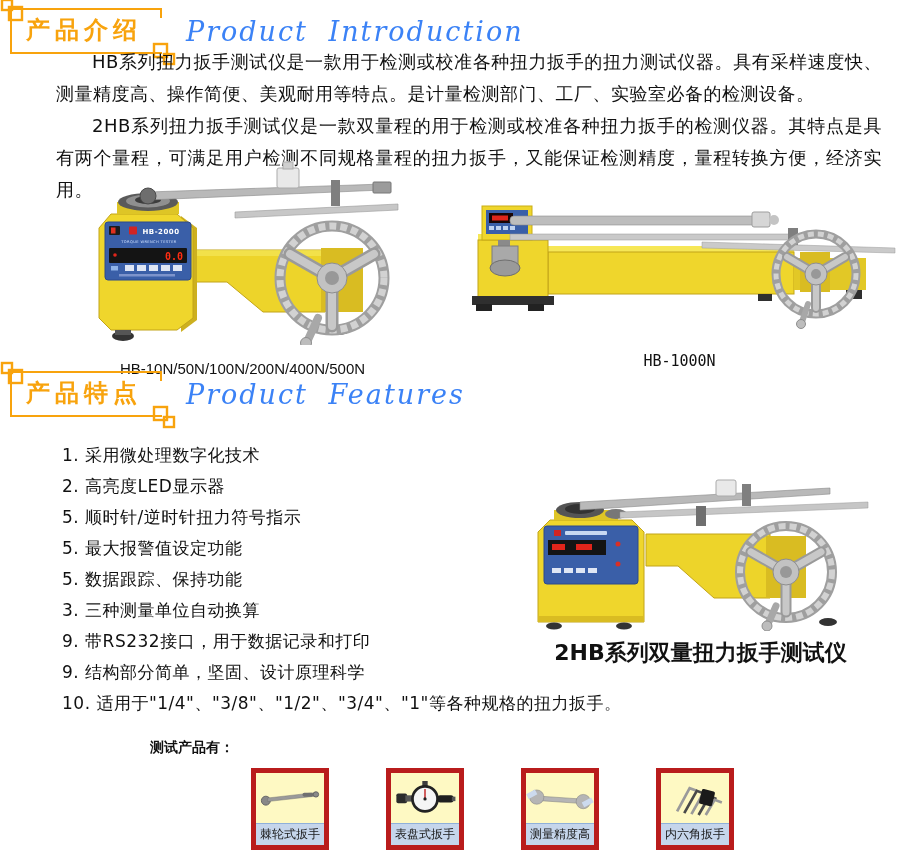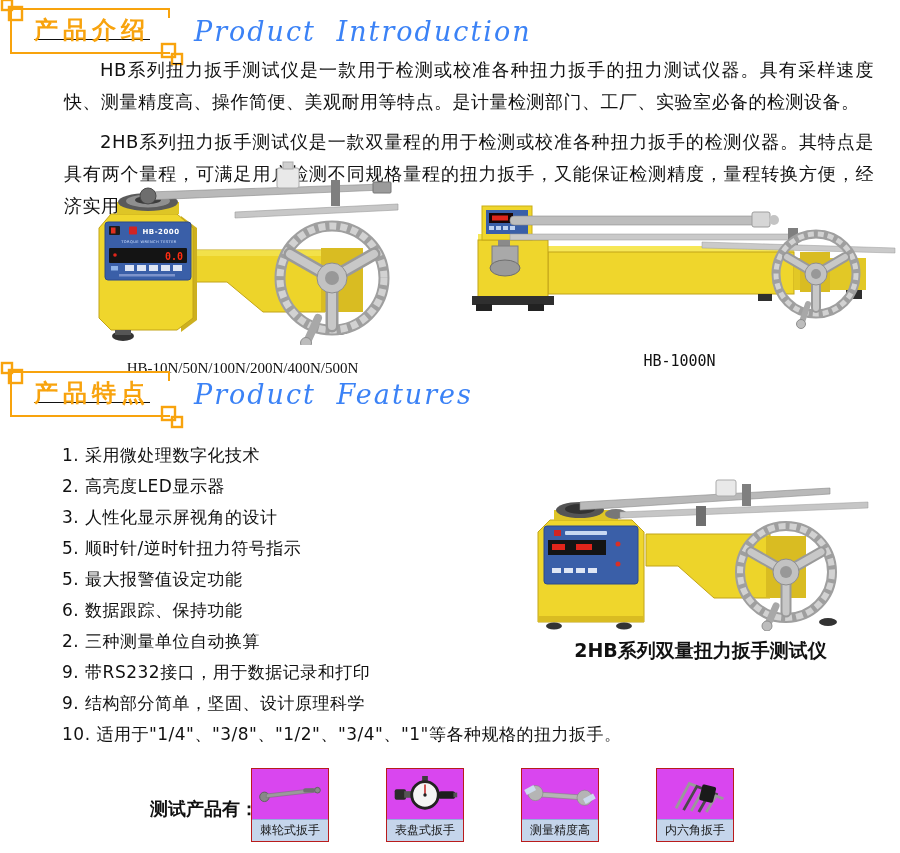--- a/index.html
+++ b/index.html
@@ -3,54 +3,54 @@
 <meta charset="utf-8">
 <style>
   html,body{margin:0;padding:0;background:#ffffff;}
   .page{position:relative;width:900px;height:853px;background:#ffffff;overflow:hidden;
         font-family:"DejaVu Sans","Liberation Sans",sans-serif;color:#111;}
 
   
   .sec-header{position:absolute;display:flex;align-items:center;gap:24px;}
   .hdr1{left:10px;top:8px;}
   .hdr2{left:10px;top:371px;}
-  .title-frame{position:relative;display:inline-block;padding:4px 20px 6px 22px;
-               border:2px solid #F8A30D;border-right:0;text-decoration:underline;}
+  .title-frame{position:relative;display:inline-block;padding:4px 20px 6px 14px;
+               border:2px solid #F8A30D;border-right:0;}
   .title-frame::after{content:"";position:absolute;top:-2px;right:0;width:2px;height:10px;background:#F8A30D;}
   .title-cn{font-size:24px;font-weight:bold;color:#F8A30D;letter-spacing:5px;white-space:nowrap;}
   .orn{position:absolute;}
   .orn-tl{left:-13px;top:-13px;}
   .orn-br{right:-15px;bottom:-15px;transform:rotate(180deg);}
   .title-en{font-family:"DejaVu Serif","Liberation Serif",serif;font-style:italic;
             color:#3b82f6;font-size:27px;letter-spacing:2px;word-spacing:10px;white-space:nowrap;}
 
   
   .body-text{position:absolute;left:56px;top:46px;width:826px;font-size:18px;line-height:32px;
              text-align:justify;letter-spacing:0.5px;}
-  .body-text p{margin:8px;text-indent:2em;}
+  .body-text p{margin:0;text-indent:2em;}
 
   
   .m1{position:absolute;left:85px;top:160px;}
   .m2{position:absolute;left:462px;top:182px;}
   .m3{position:absolute;left:528px;top:476px;}
 
   
   .cap{position:absolute;text-align:center;font-size:15px;color:#111;}
-  .cap1{left:85px;top:360px;width:315px;font-family:Liberation Serif, serif;}
+  .cap1{left:85px;top:360px;width:315px;font-family:Liberation Sans, sans-serif;}
   .cap2{left:462px;top:352px;width:435px;font-family:"DejaVu Sans Mono","Liberation Mono",monospace;}
-  .cap3{left:528px;top:638px;width:345px;font-size:19px;font-weight:bold;}
+  .cap3{left:528px;top:638px;width:345px;font-size:22px;font-weight:bold;}
 
   
   .features{position:absolute;left:58px;top:436px;margin:4px;padding:0;list-style:none;
             font-size:17px;line-height:31px;letter-spacing:0.5px;}
 
   
-  .tested-label{position:absolute;left:150px;top:797px;font-size:18px;font-weight:bold;}
+  .tested-label{position:absolute;left:150px;top:739px;font-size:14px;font-weight:bold;}
   .cards{position:absolute;left:251px;top:768px;display:flex;gap:57px;}
-  .card{width:78px;border:1px solid #b91c1c;background:#d946ef;box-sizing:border-box;}
+  .card{width:78px;border:5px solid #b91c1c;background:#fef9c3;box-sizing:border-box;}
   .card-img{height:50px;display:flex;align-items:center;justify-content:center;}
   .card-label{height:21px;line-height:21px;border-top:1px solid #8FB0DA;background:#C5D5EB;
               font-size:12px;text-align:center;color:#1a1a1a;white-space:nowrap;overflow:hidden;}
 
   
   .t-model{font:bold 7px "DejaVu Sans",sans-serif;fill:#ffffff;letter-spacing:0.5px;}
   .t-sub{font:3.6px "DejaVu Sans",sans-serif;fill:#CFE0FF;letter-spacing:0.4px;}
   .t-led{font:bold 10px "DejaVu Sans Mono",monospace;fill:#FF2D12;}
 </style>
 </head>
@@ -197,25 +197,24 @@
         <rect x="10" y="10" width="13" height="13" fill="none" stroke="#F8A30D" stroke-width="2.4"></rect>
       </svg>
       <span class="title-cn">产品特点</span>
     </div>
     <span class="title-en">Product Features</span>
   </div>
 
   <ul class="features">
     <li>1. 采用微处理数字化技术</li>
     <li>2. 高亮度LED显示器</li>
-    <li>3. 人性化显示屏视角的设计</li>
     <li>5. 顺时针/逆时针扭力符号指示</li>
     <li>5. 最大报警值设定功能</li>
-    <li>6. 数据跟踪、保持功能</li>
-    <li>2. 三种测量单位自动换算</li>
+    <li>5. 数据跟踪、保持功能</li>
+    <li>3. 三种测量单位自动换算</li>
     <li>9. 带RS232接口，用于数据记录和打印</li>
     <li>9. 结构部分简单，坚固、设计原理科学</li>
     <li>10. 适用于"1/4"、"3/8"、"1/2"、"3/4"、"1"等各种规格的扭力扳手。</li>
   </ul>
 
   <div class="m3">
     <svg width="345" height="155" viewBox="0 0 345 155">
 
       <polygon points="118,58 242,58 242,122 186,122 150,90 118,90" fill="#EDD42A" stroke="#C2A418" stroke-width="1"></polygon>
       <rect x="238" y="60" width="40" height="62" fill="#D9BC22"></rect>

